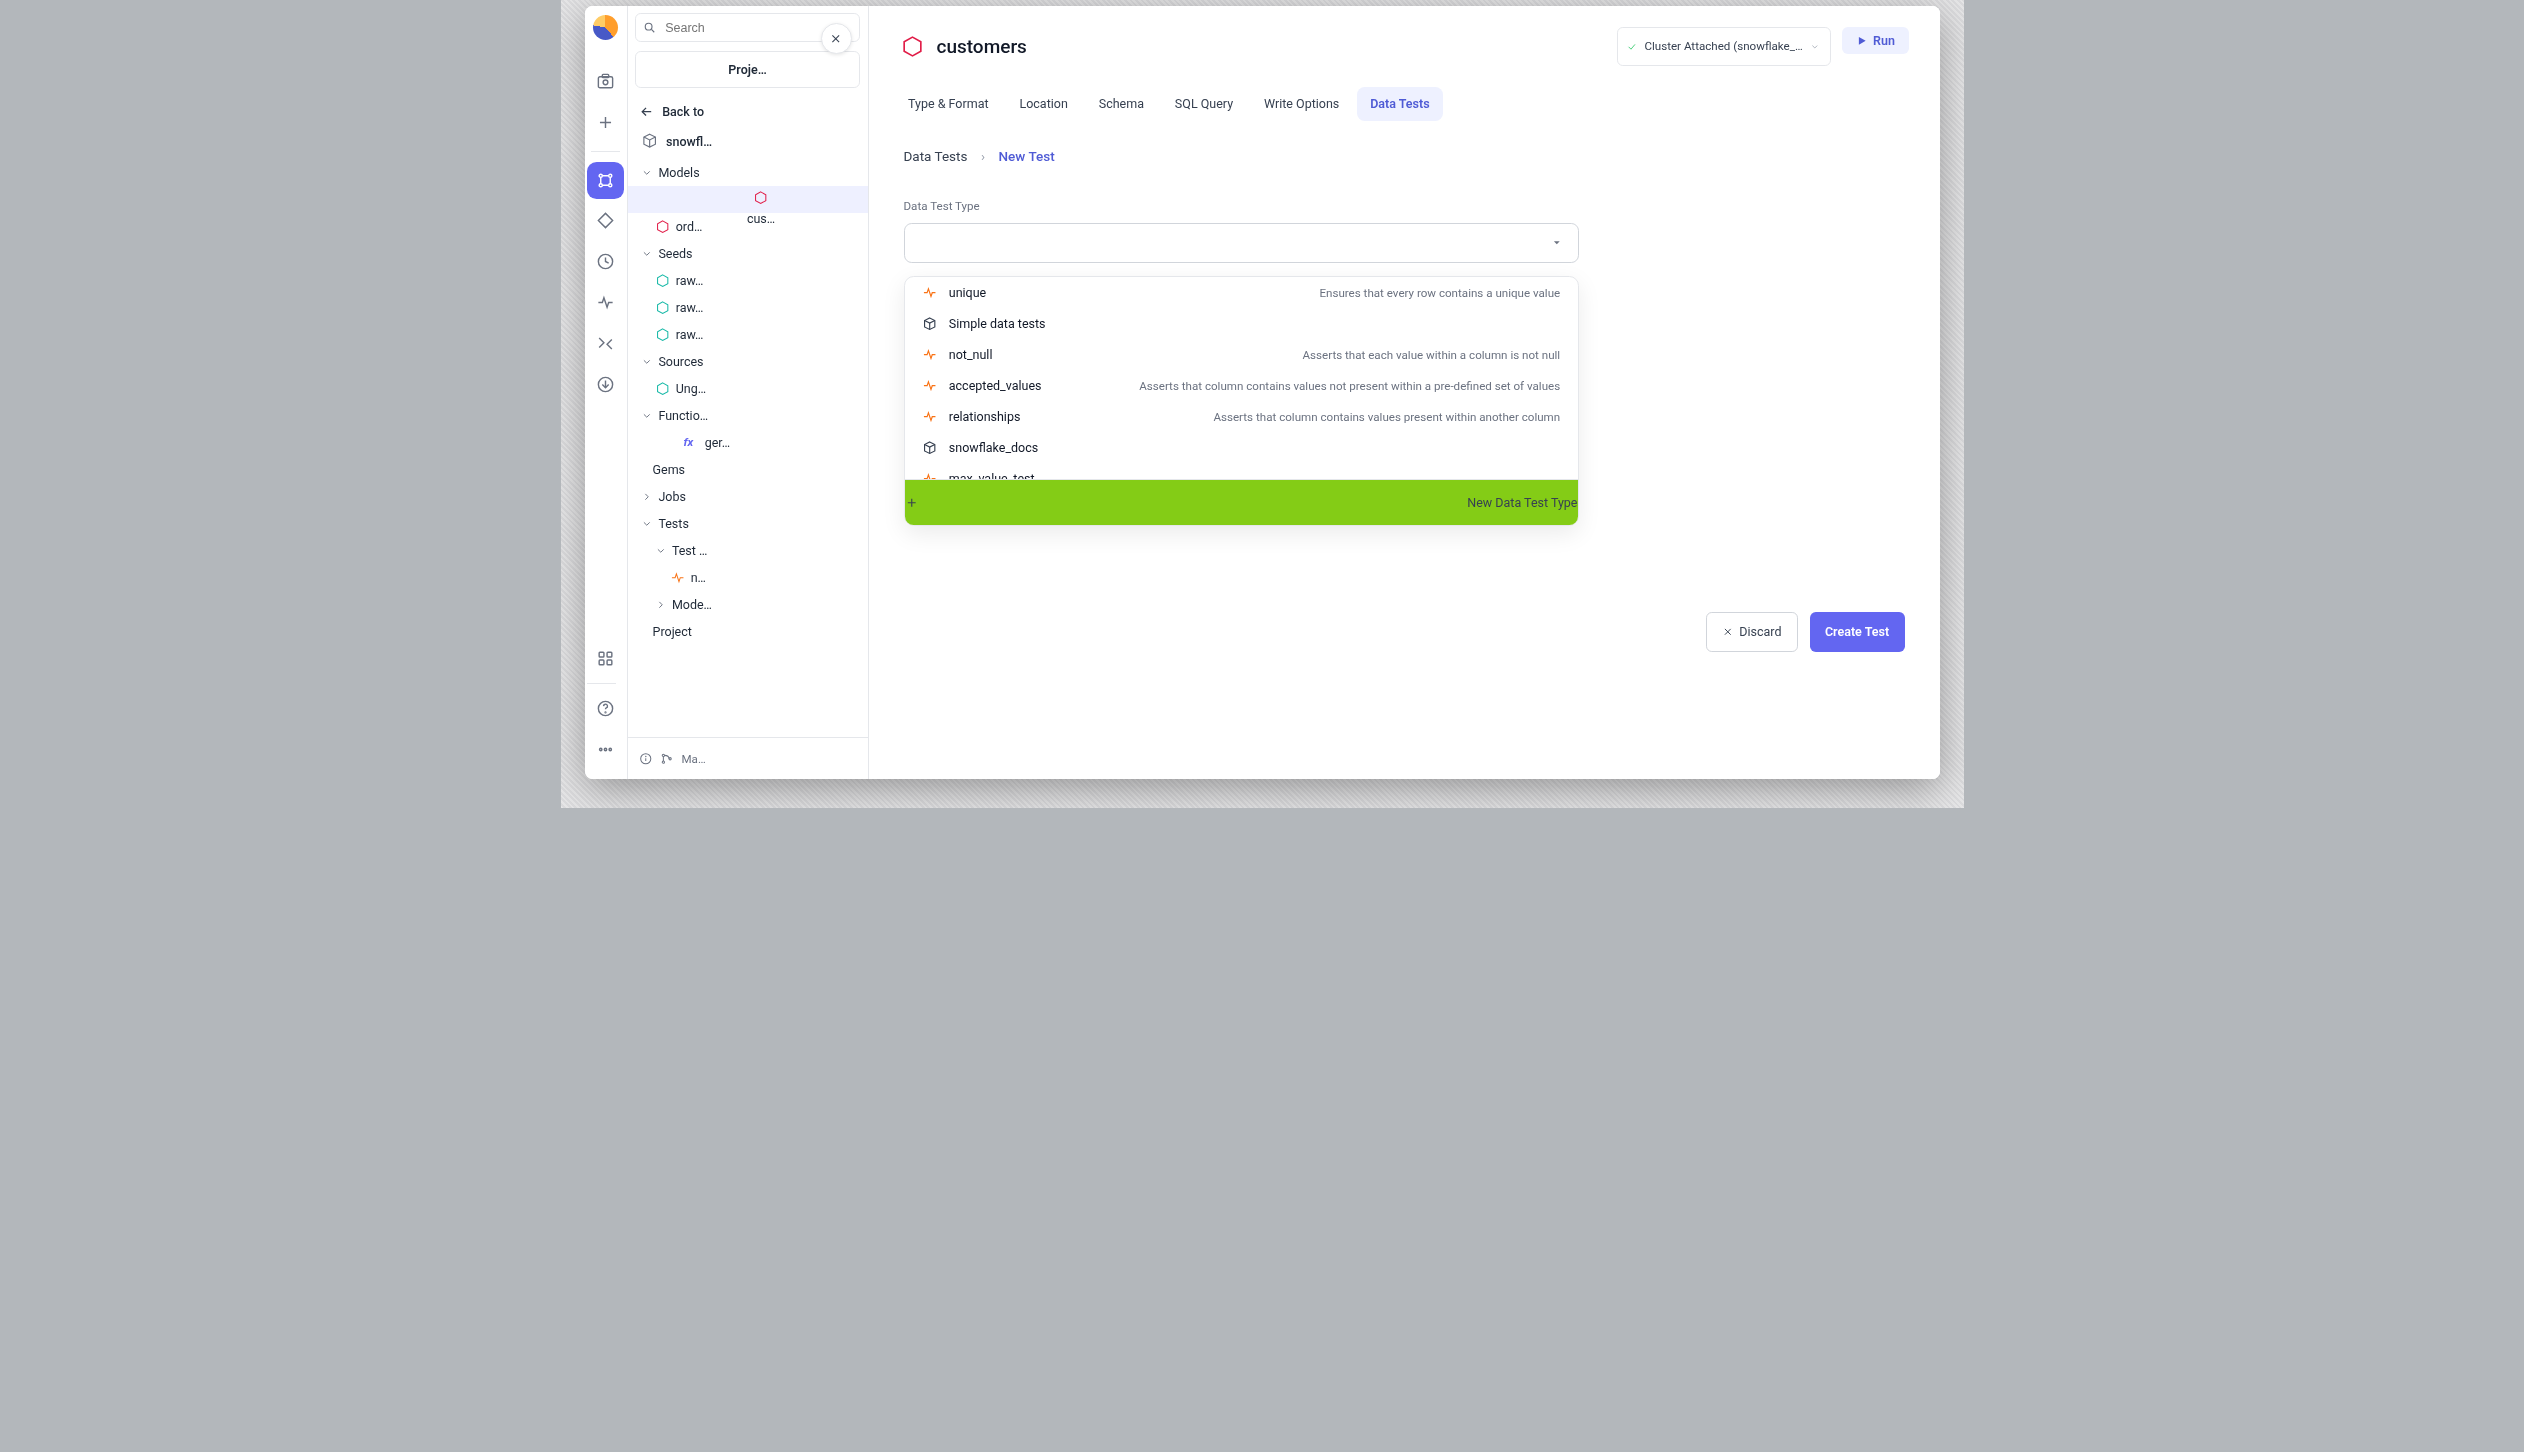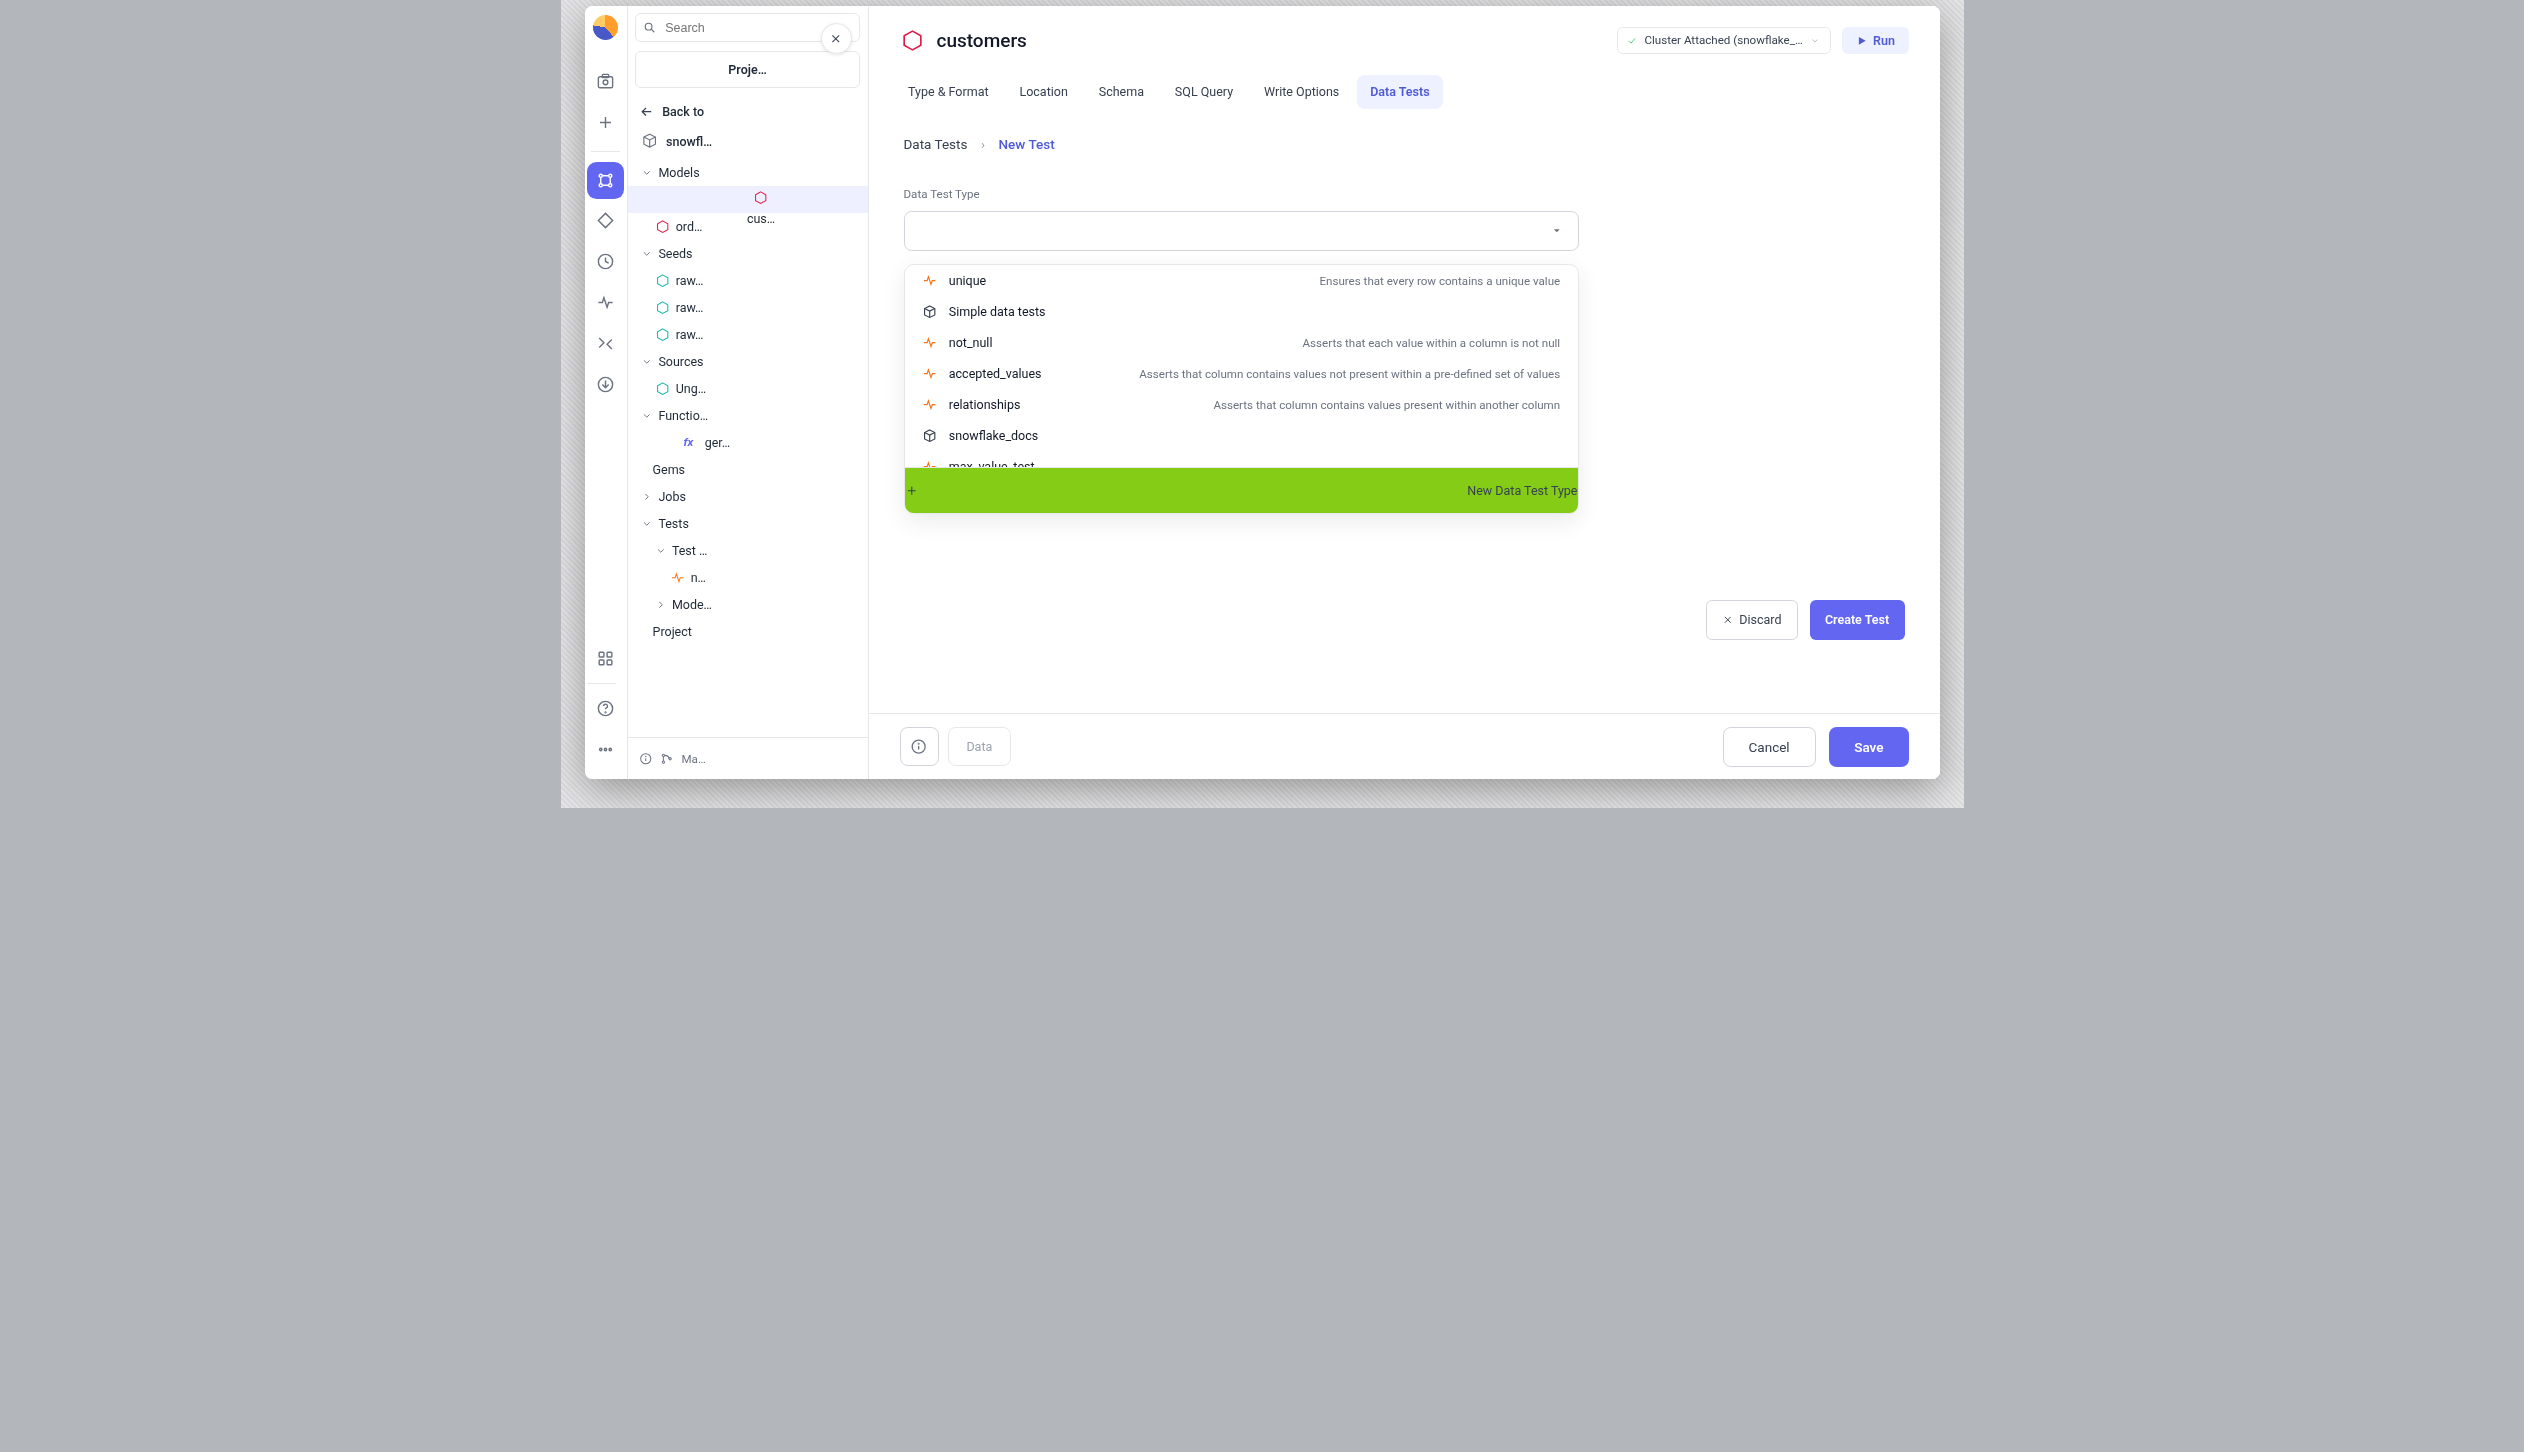--- a/index.html
+++ b/index.html
@@ -129,21 +129,21 @@
   .modalHeader{
     padding:21px 31px 0 31px;
     display:flex;justify-content:space-between;align-items:center;
   }
   .titleGroup{display:flex;align-items:center;gap:12px;}
   .titleIcon{width:25px;height:25px;}
   .titleIcon svg{width:100%;height:100%;stroke:#e11d48;fill:none;stroke-width:1.6;}
   .modalTitle{font-size:19px;font-weight:500;color:#111827;}
   .headerActions{display:flex;gap:11.6px;}
   .clusterBtn{
-    height:27px;display:flex;align-items:center;gap:7.7px;
+    height:39px;display:flex;align-items:center;gap:7.7px;
     border:1px solid #e5e7eb;border-radius:5.8px;padding:0 9.6px;
     font-size:11.6px;color:#374151;cursor:pointer;
     max-width:241px;
   }
   .clusterBtn .c1{width:9.6px;height:9.6px;stroke:#22c55e;stroke-width:2;fill:none;}
   .clusterBtn .c2{width:9.6px;height:9.6px;stroke:#9ca3af;stroke-width:2;fill:none;}
   .clusterBtn span{white-space:nowrap;overflow:hidden;text-overflow:ellipsis;}
   .runBtn{
     height:27px;display:flex;align-items:center;gap:5.8px;
     background:#eef1ff;color:#4f5bd5;font-weight:600;font-size:12.5px;
@@ -606,40 +606,18 @@
                   <line x1="6" y1="18" x2="18" y2="6"></line>
                 </svg>
               <span>Discard</span>
             </div>
             <div class="btn btnPrimary">
               <span>Create Test</span>
             </div>
           </div>
         </div>
 
-        <div class="modalFooter">
-          <div class="footerLeft">
-            <div class="iconBtn">
-                <svg viewBox="0 0 24 24">
-                  <circle cx="12" cy="12" r="9"></circle>
-                  <line x1="12" y1="11" x2="12" y2="16"></line>
-                  <circle cx="12" cy="8" r=".5"></circle>
-                </svg>
-              </div>
-            <div class="dataPill">
-                <span>Data</span>
-              </div>
-          </div>
-          <div class="footerRight">
-            <div class="btnLg btnLgOutline">
-                <span>Cancel</span>
-              </div>
-            <div class="btnLg btnLgPrimary">
-                <span>Save</span>
-              </div>
-          </div>
-        </div>
       </div>
     </div>
 
   </div>
 </div>
 
 
 </body></html>

